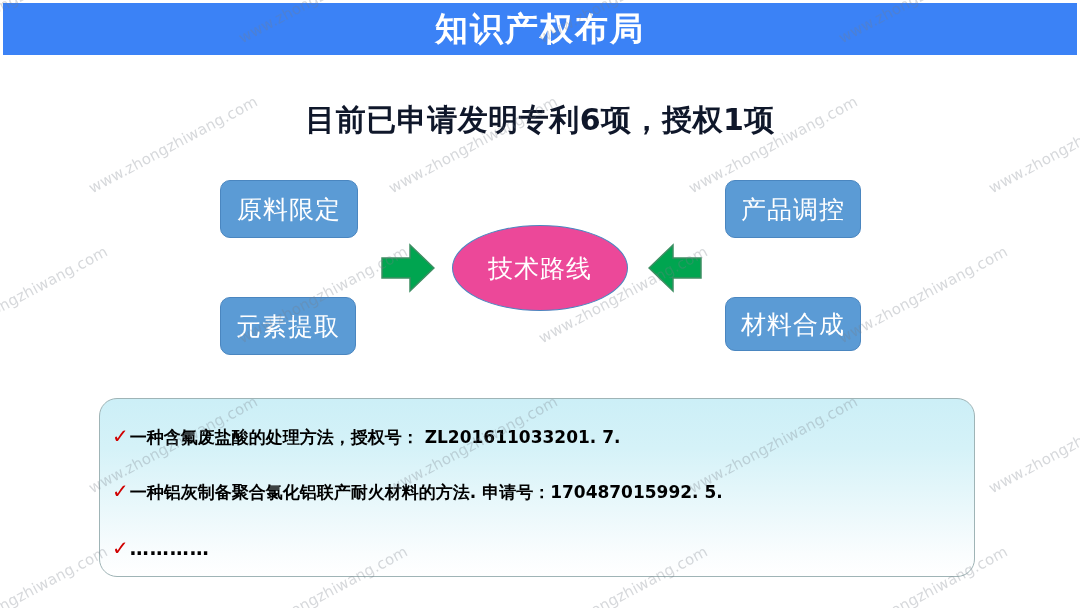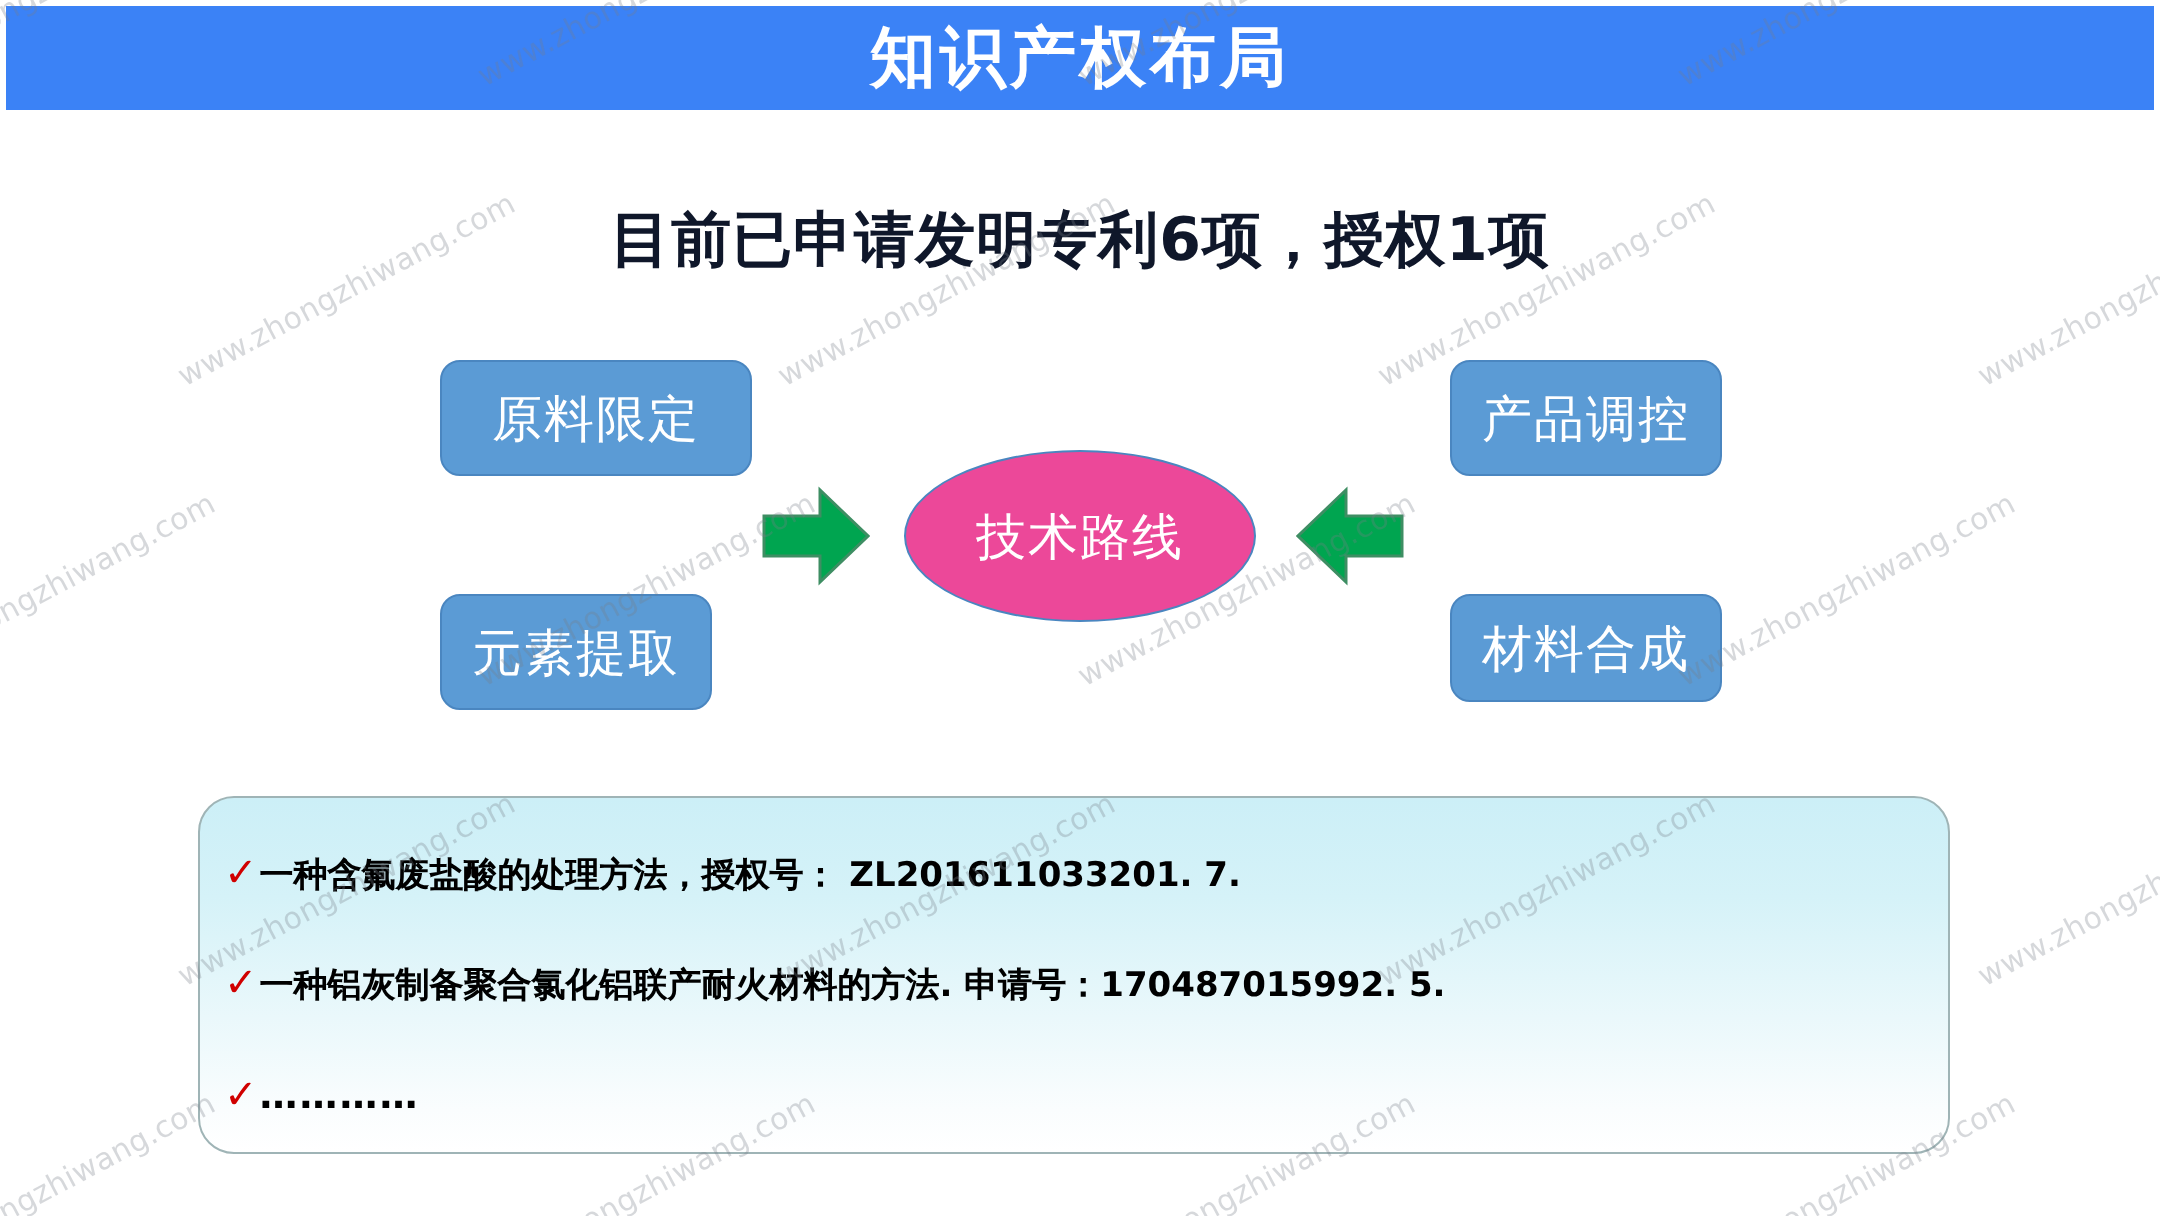--- a/index.html
+++ b/index.html
@@ -97,21 +97,21 @@
     font-family: "DejaVu Sans", sans-serif;
     font-size: 25px;
     font-weight: normal;
     display: flex;
     align-items: center;
     justify-content: center;
     letter-spacing: 1px;
     pointer-events: auto;
     box-sizing: border-box;
   }
-  #box-raw-material   { left: 220px; top: 180px; width: 156px; height: 58px; }
+  #box-raw-material   { left: 220px; top: 180px; width: 138px; height: 58px; }
   #box-element-extract{ left: 220px; top: 297px; width: 136px; height: 58px; }
   #box-product-control{ left: 725px; top: 180px; width: 136px; height: 58px; }
   #box-material-synth { left: 725px; top: 297px; width: 136px; height: 54px; }
 
   #center-ellipse {
     position: absolute;
     left: 452px;
     top: 225px;
     width: 176px;
     height: 86px;

